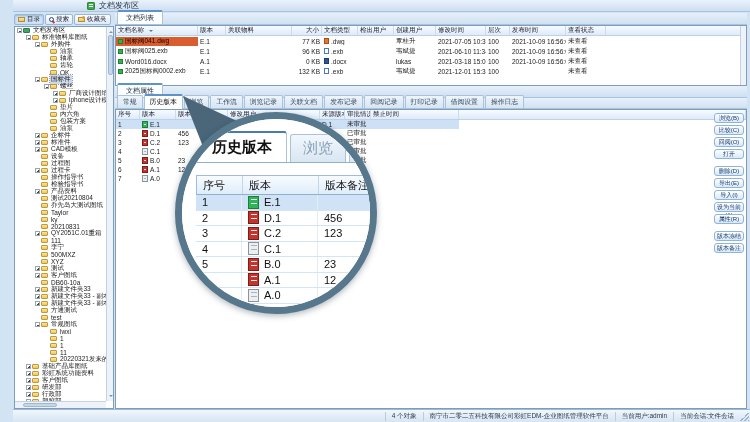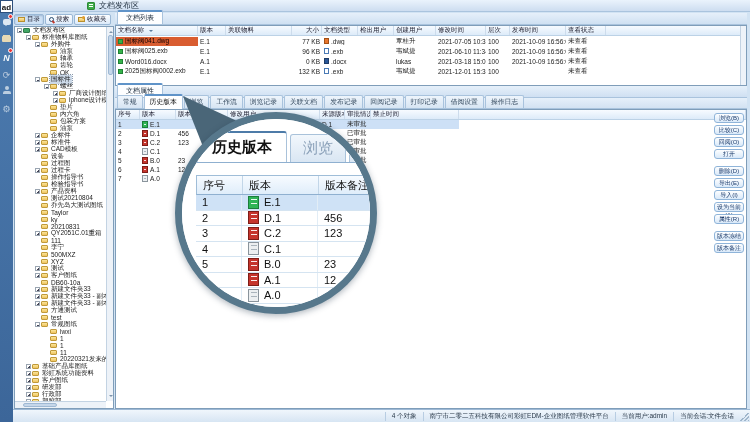--- a/index.html
+++ b/index.html
@@ -153,55 +153,20 @@
   .vpage-lg[data-k="green"]{background:#2fb457;border-color:#1c7d3a;}
   .vpage-lg[data-k="red"]{background:#c5342c;border-color:#7e1d18;}
   .vpage-lg[data-k="gray"]{background:#eceff1;border-color:#8a949c;}
   .vpage-lg[data-k="gray"]::after{background:repeating-linear-gradient(#aab4bc 0 1.5px,transparent 1.5px 4px);}
 </style>
 </head>
 <body>
 
 <div class="screen">
 
-  <div class="rail">
-    <div class="logo">ad</div>
-    <div>
-
-        <div class="rail-ic" data-ic="chat" data-badge="true">
-          <i class="glyph"></i>
-          <b class="badge"></b>
-        </div>
-
-        <div class="rail-ic" data-ic="folder" data-badge="false">
-          <i class="glyph"></i>
-
-        </div>
-
-        <div class="rail-ic" data-ic="chart" data-badge="true">
-          <i class="glyph"></i>
-          <b class="badge"></b>
-        </div>
-
-        <div class="rail-ic" data-ic="sync" data-badge="false">
-          <i class="glyph"></i>
-
-        </div>
-
-        <div class="rail-ic" data-ic="user" data-badge="false">
-          <i class="glyph"></i>
-
-        </div>
-
-        <div class="rail-ic" data-ic="gear" data-badge="false">
-          <i class="glyph"></i>
-
-        </div>
-      </div>
-  </div>
 
   <div class="titlebar">
     <span class="title-ic"></span>
     <span class="title-tx">文档发布区</span>
   </div>
 
   <div class="explorer">
     <div class="exp-toolbar">
 
         <button class="tbtn" data-ic="directory" data-active="true">

